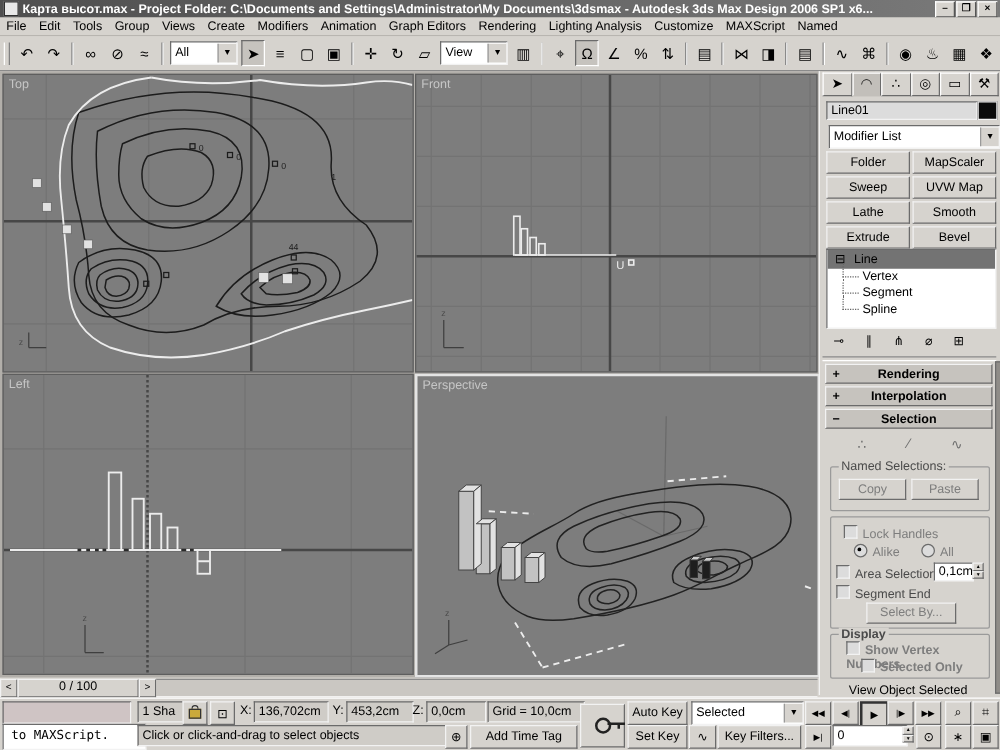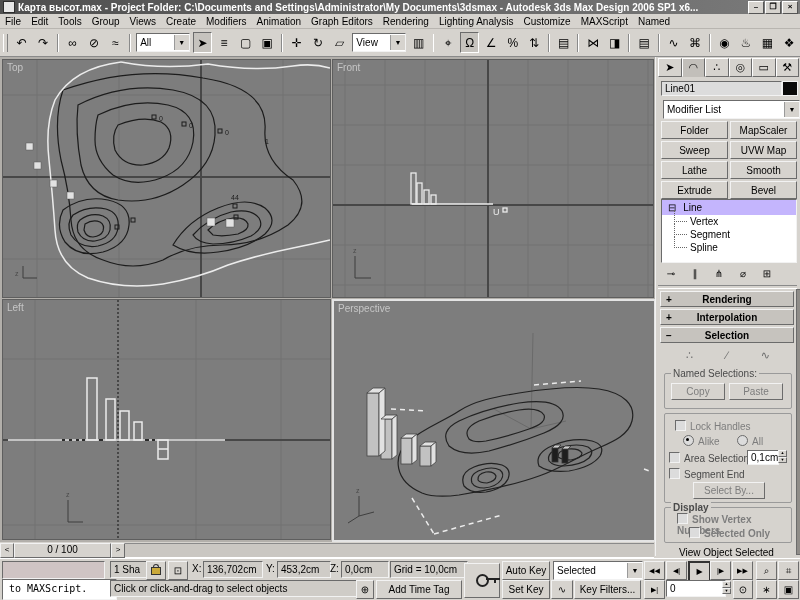--- a/index.html
+++ b/index.html
@@ -389,21 +389,21 @@
       <span class="pbtn" style="height:16px">Folder</span>
       <span class="pbtn" style="height:16px">MapScaler</span>
       <span class="pbtn" style="height:16px">Sweep</span>
       <span class="pbtn" style="height:16px">UVW Map</span>
       <span class="pbtn" style="height:16px">Lathe</span>
       <span class="pbtn" style="height:16px">Smooth</span>
       <span class="pbtn" style="height:16px">Extrude</span>
       <span class="pbtn" style="height:16px">Bevel</span>
     </div>
     <div class="abs" id="stackbox" style="left:5px;top:142px;width:134px;height:62px;">
-      <div class="stack-root" style="background:#c4b5fd;">
+      <div class="stack-root" style="background:#737373;">
         <span>⊟</span>
         <span style="padding-left:4px;">Line</span>
       </div>
       <div class="stack-child">Vertex</div>
       <div class="stack-child">Segment</div>
       <div class="stack-child">Spline</div>
     </div>
     <div class="abs" style="left:5px;top:208px;width:134px;height:16px;display:flex;gap:4px;align-items:center;">
       <span class="tbtn" style="width:16px;height:14px;font-size:10px;">⊸</span>
       <span class="tbtn" style="width:16px;height:14px;font-size:10px;">∥</span>

